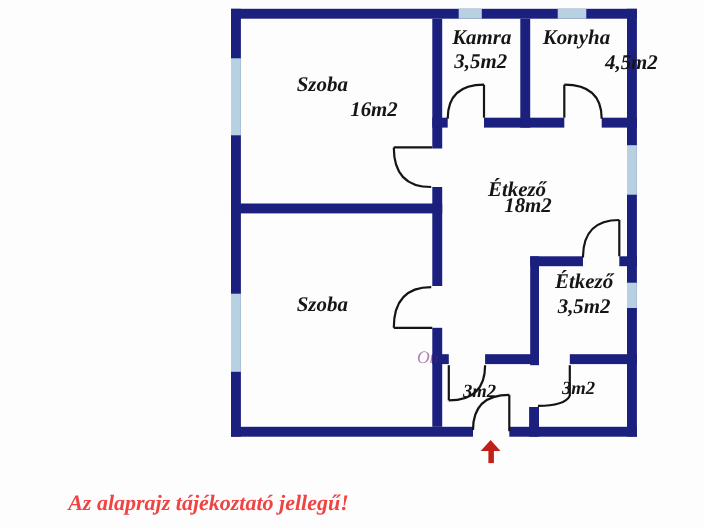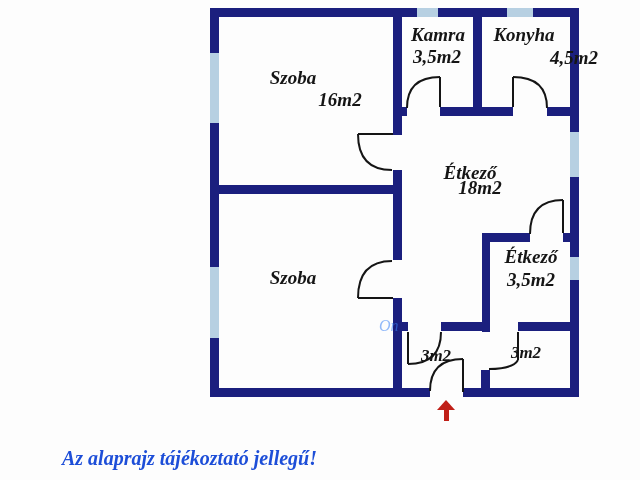--- a/index.html
+++ b/index.html
@@ -12,25 +12,25 @@
   .room-label{
     position:absolute;transform:translate(-50%,-50%);
     font-style:italic;font-weight:bold;font-size:19px;color:#151515;
     white-space:nowrap;letter-spacing:0px;
   }
   .small-label{font-size:17px;}
   #door-layer{position:absolute;left:0;top:0;pointer-events:none;}
   #door-layer path, #door-layer line{stroke:#151515;stroke-width:2;fill:none;}
   #caption{
     position:absolute;left:62px;top:447px;
-    font-style:italic;font-weight:bold;font-size:20px;color:#1d4ed8;white-space:nowrap;
+    font-style:italic;font-weight:bold;font-size:20px;color:#ef4444;white-space:nowrap;
   }
   #watermark{
     position:absolute;left:379px;top:317px;
-    font-style:italic;font-size:16px;color:#3b82f6;opacity:0.55;white-space:nowrap;z-index:5;
+    font-style:italic;font-size:16px;color:#701a75;opacity:0.55;white-space:nowrap;z-index:5;
   }
   #entry-arrow{position:absolute;left:437px;top:400px;width:18px;height:21px;}
   #entry-arrow .head{
     width:0;height:0;margin:0 auto;
     border-left:9px solid transparent;border-right:9px solid transparent;
     border-bottom:10px solid #c02018;
   }
   #entry-arrow .stem{width:5px;height:11px;margin:0 auto;background:#c02018;}
 </style>
 </head>

